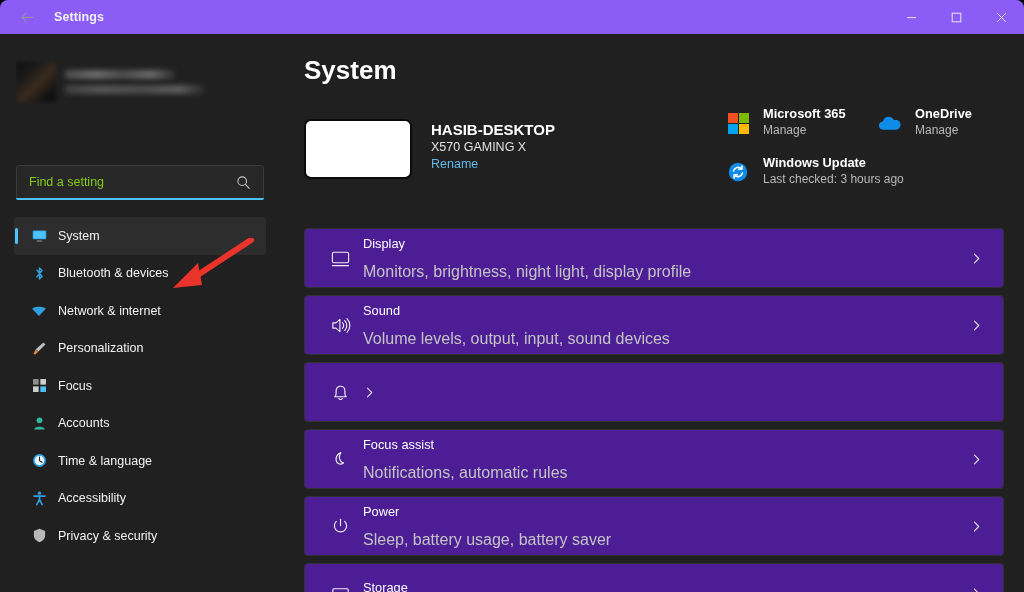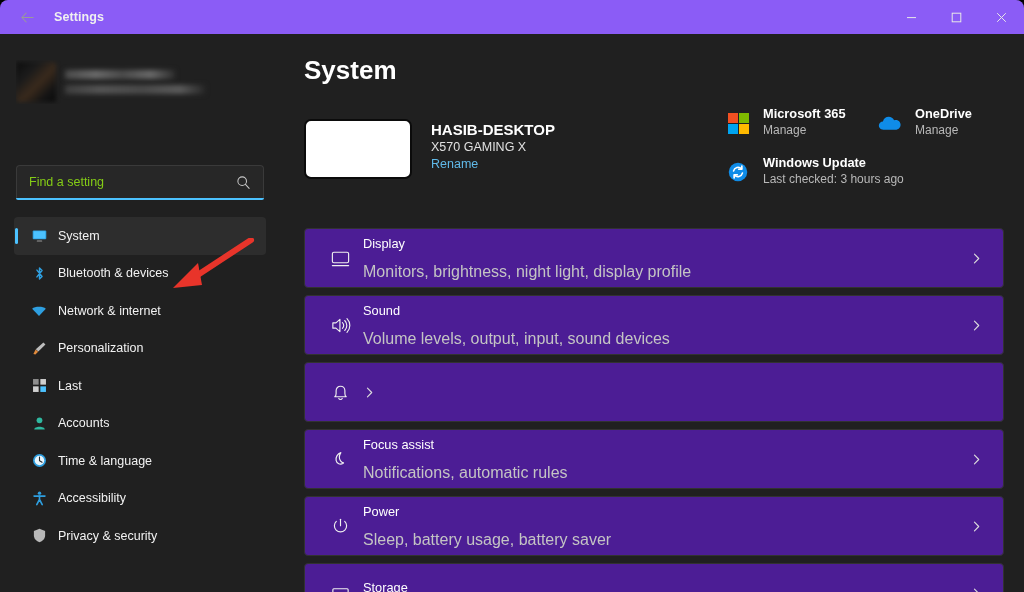--- a/index.html
+++ b/index.html
@@ -407,21 +407,21 @@
 
       <div class="navitem">
         <div class="nav-icon">
           <svg width="17" height="17" viewBox="0 0 20 20">
             <rect x="2.4" y="2.4" width="6.6" height="6.6" fill="#8e8e8e"></rect>
             <rect x="11" y="2.4" width="6.6" height="6.6" fill="#cfcfcf"></rect>
             <rect x="2.4" y="11" width="6.6" height="6.6" fill="#cfcfcf"></rect>
             <rect x="11" y="11" width="6.6" height="6.6" fill="#4cc2ff"></rect>
           </svg>
         </div>
-        <div class="nav-label">Last</div>
+        <div class="nav-label">Focus</div>
       </div>
 
       <div class="navitem">
         <div class="nav-icon">
           <svg width="17" height="17" viewBox="0 0 20 20">
             <circle cx="10" cy="6.2" r="3.4" fill="#2fb8a0"></circle>
             <path d="M3.8 17 C3.8 12.6 16.2 12.6 16.2 17 Z" fill="#2fb8a0"></path>
           </svg>
         </div>
         <div class="nav-label">Accounts</div>

